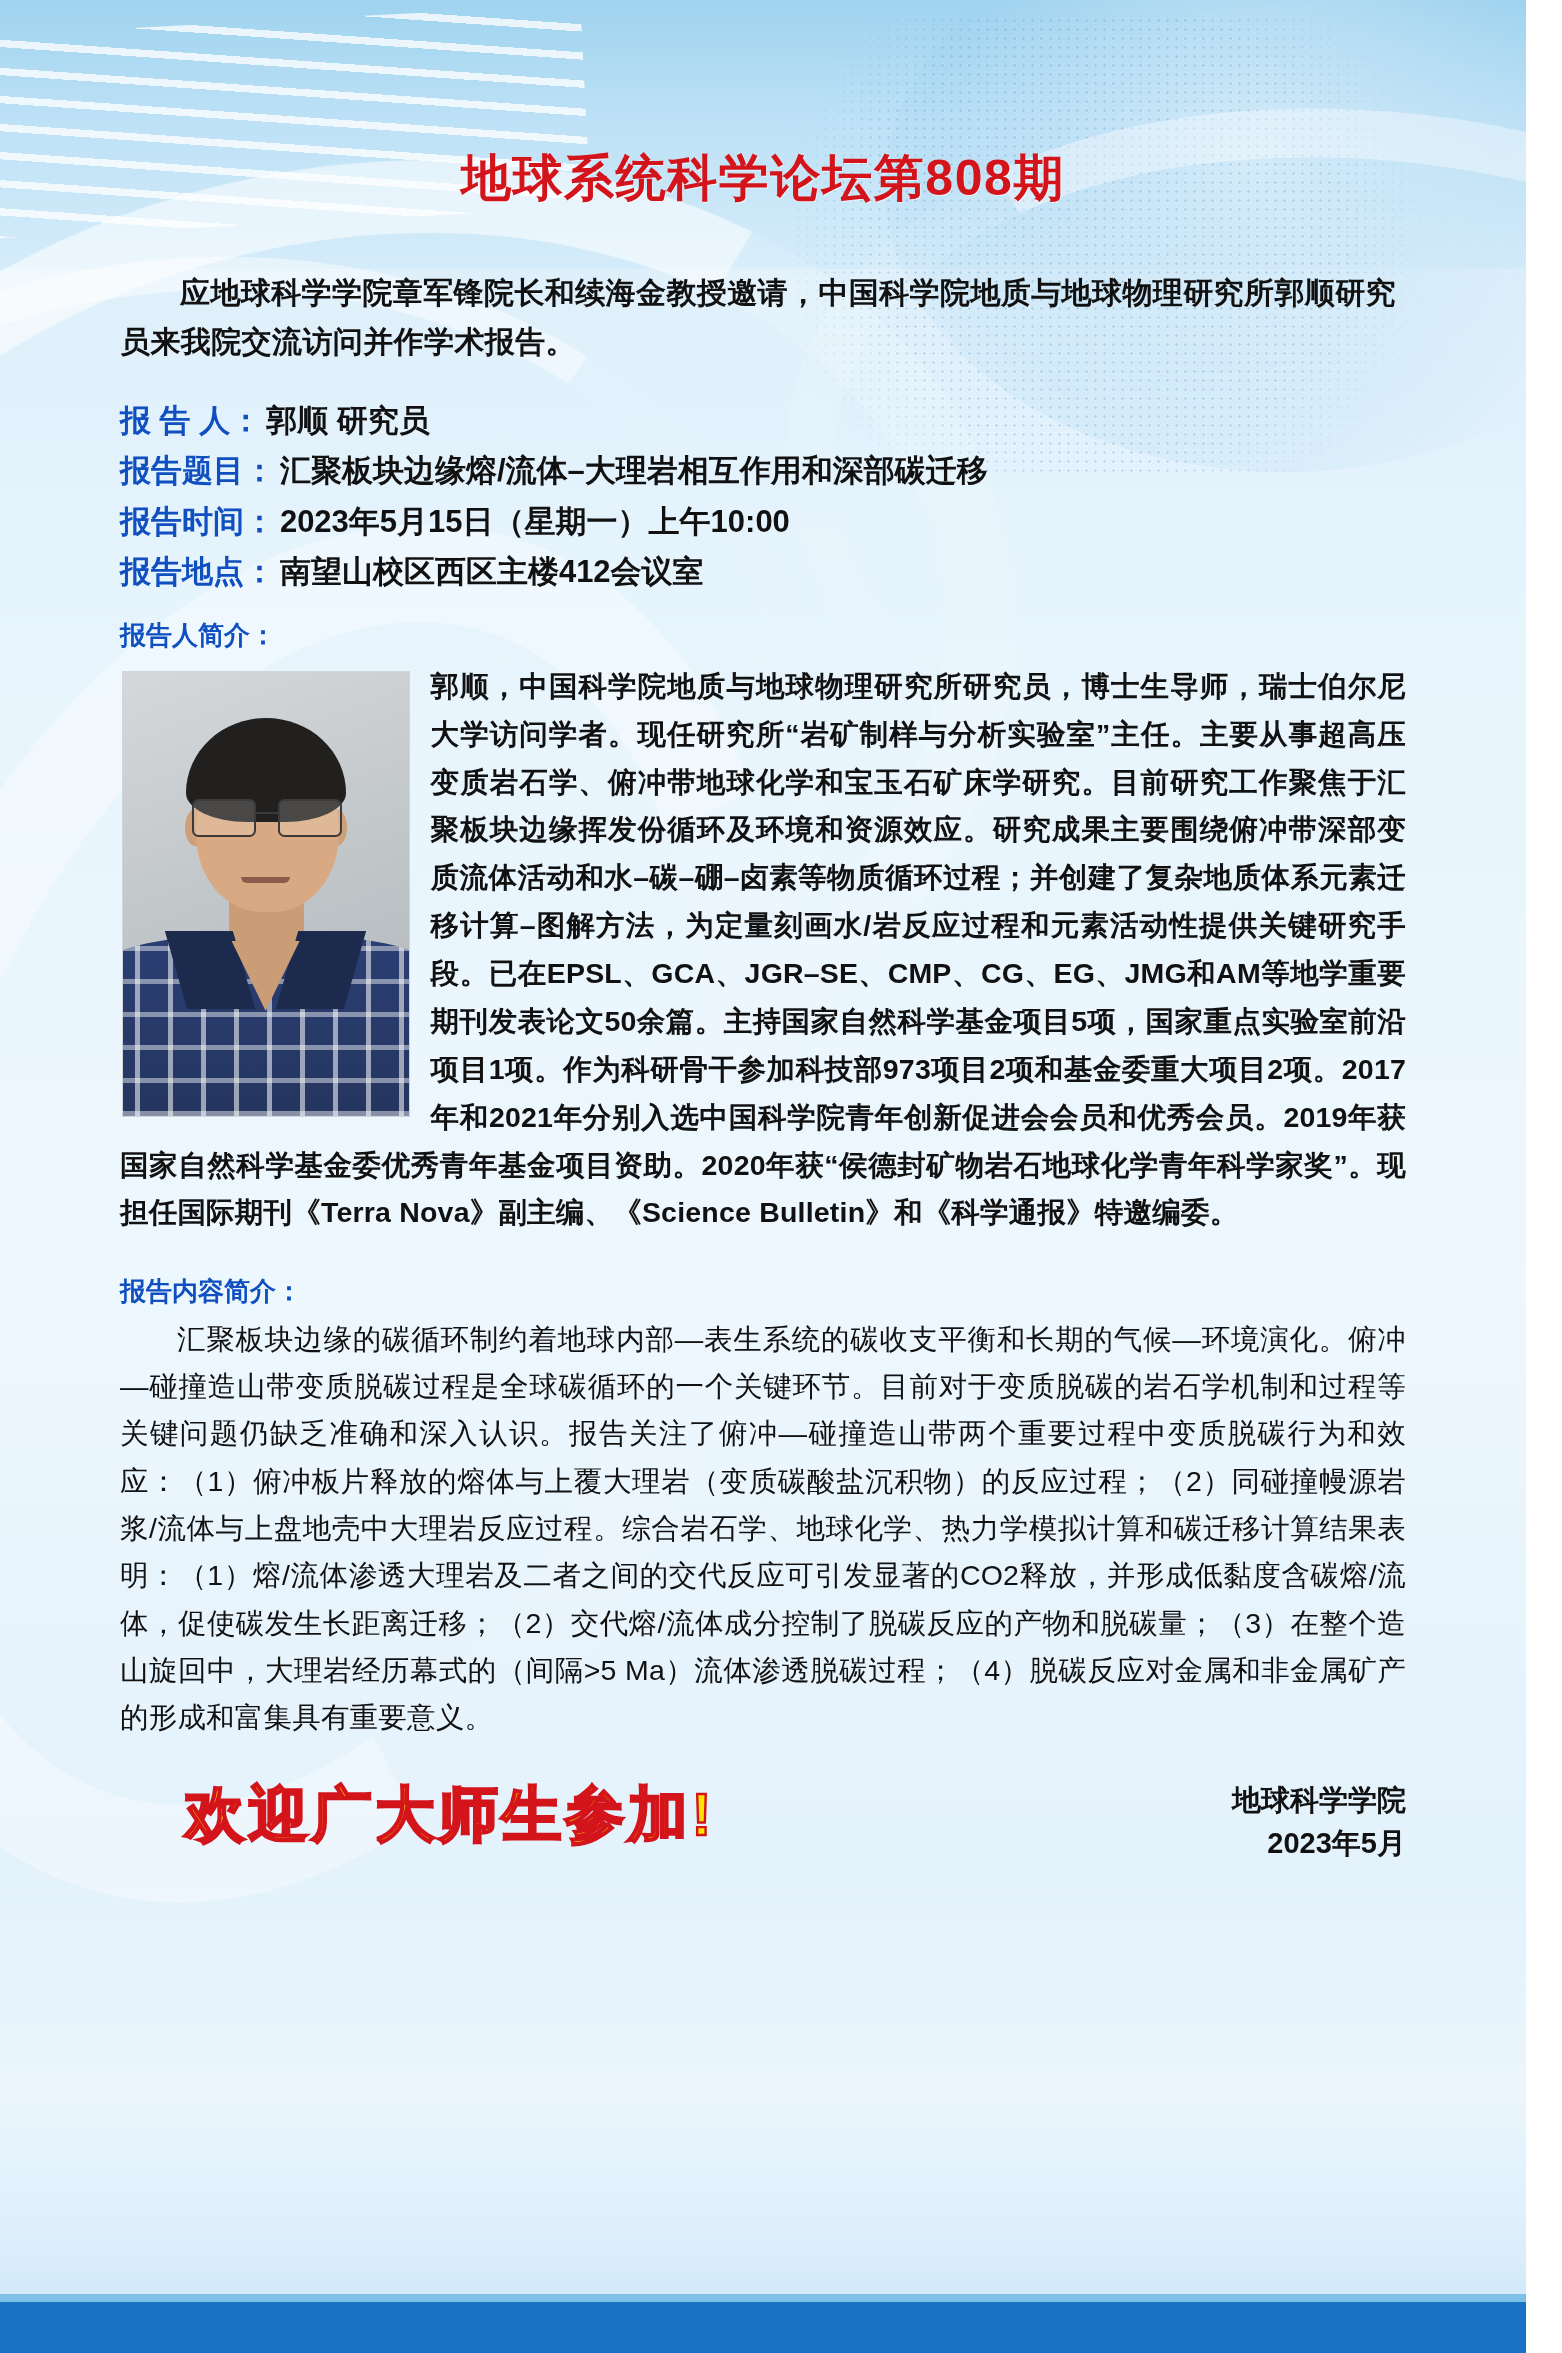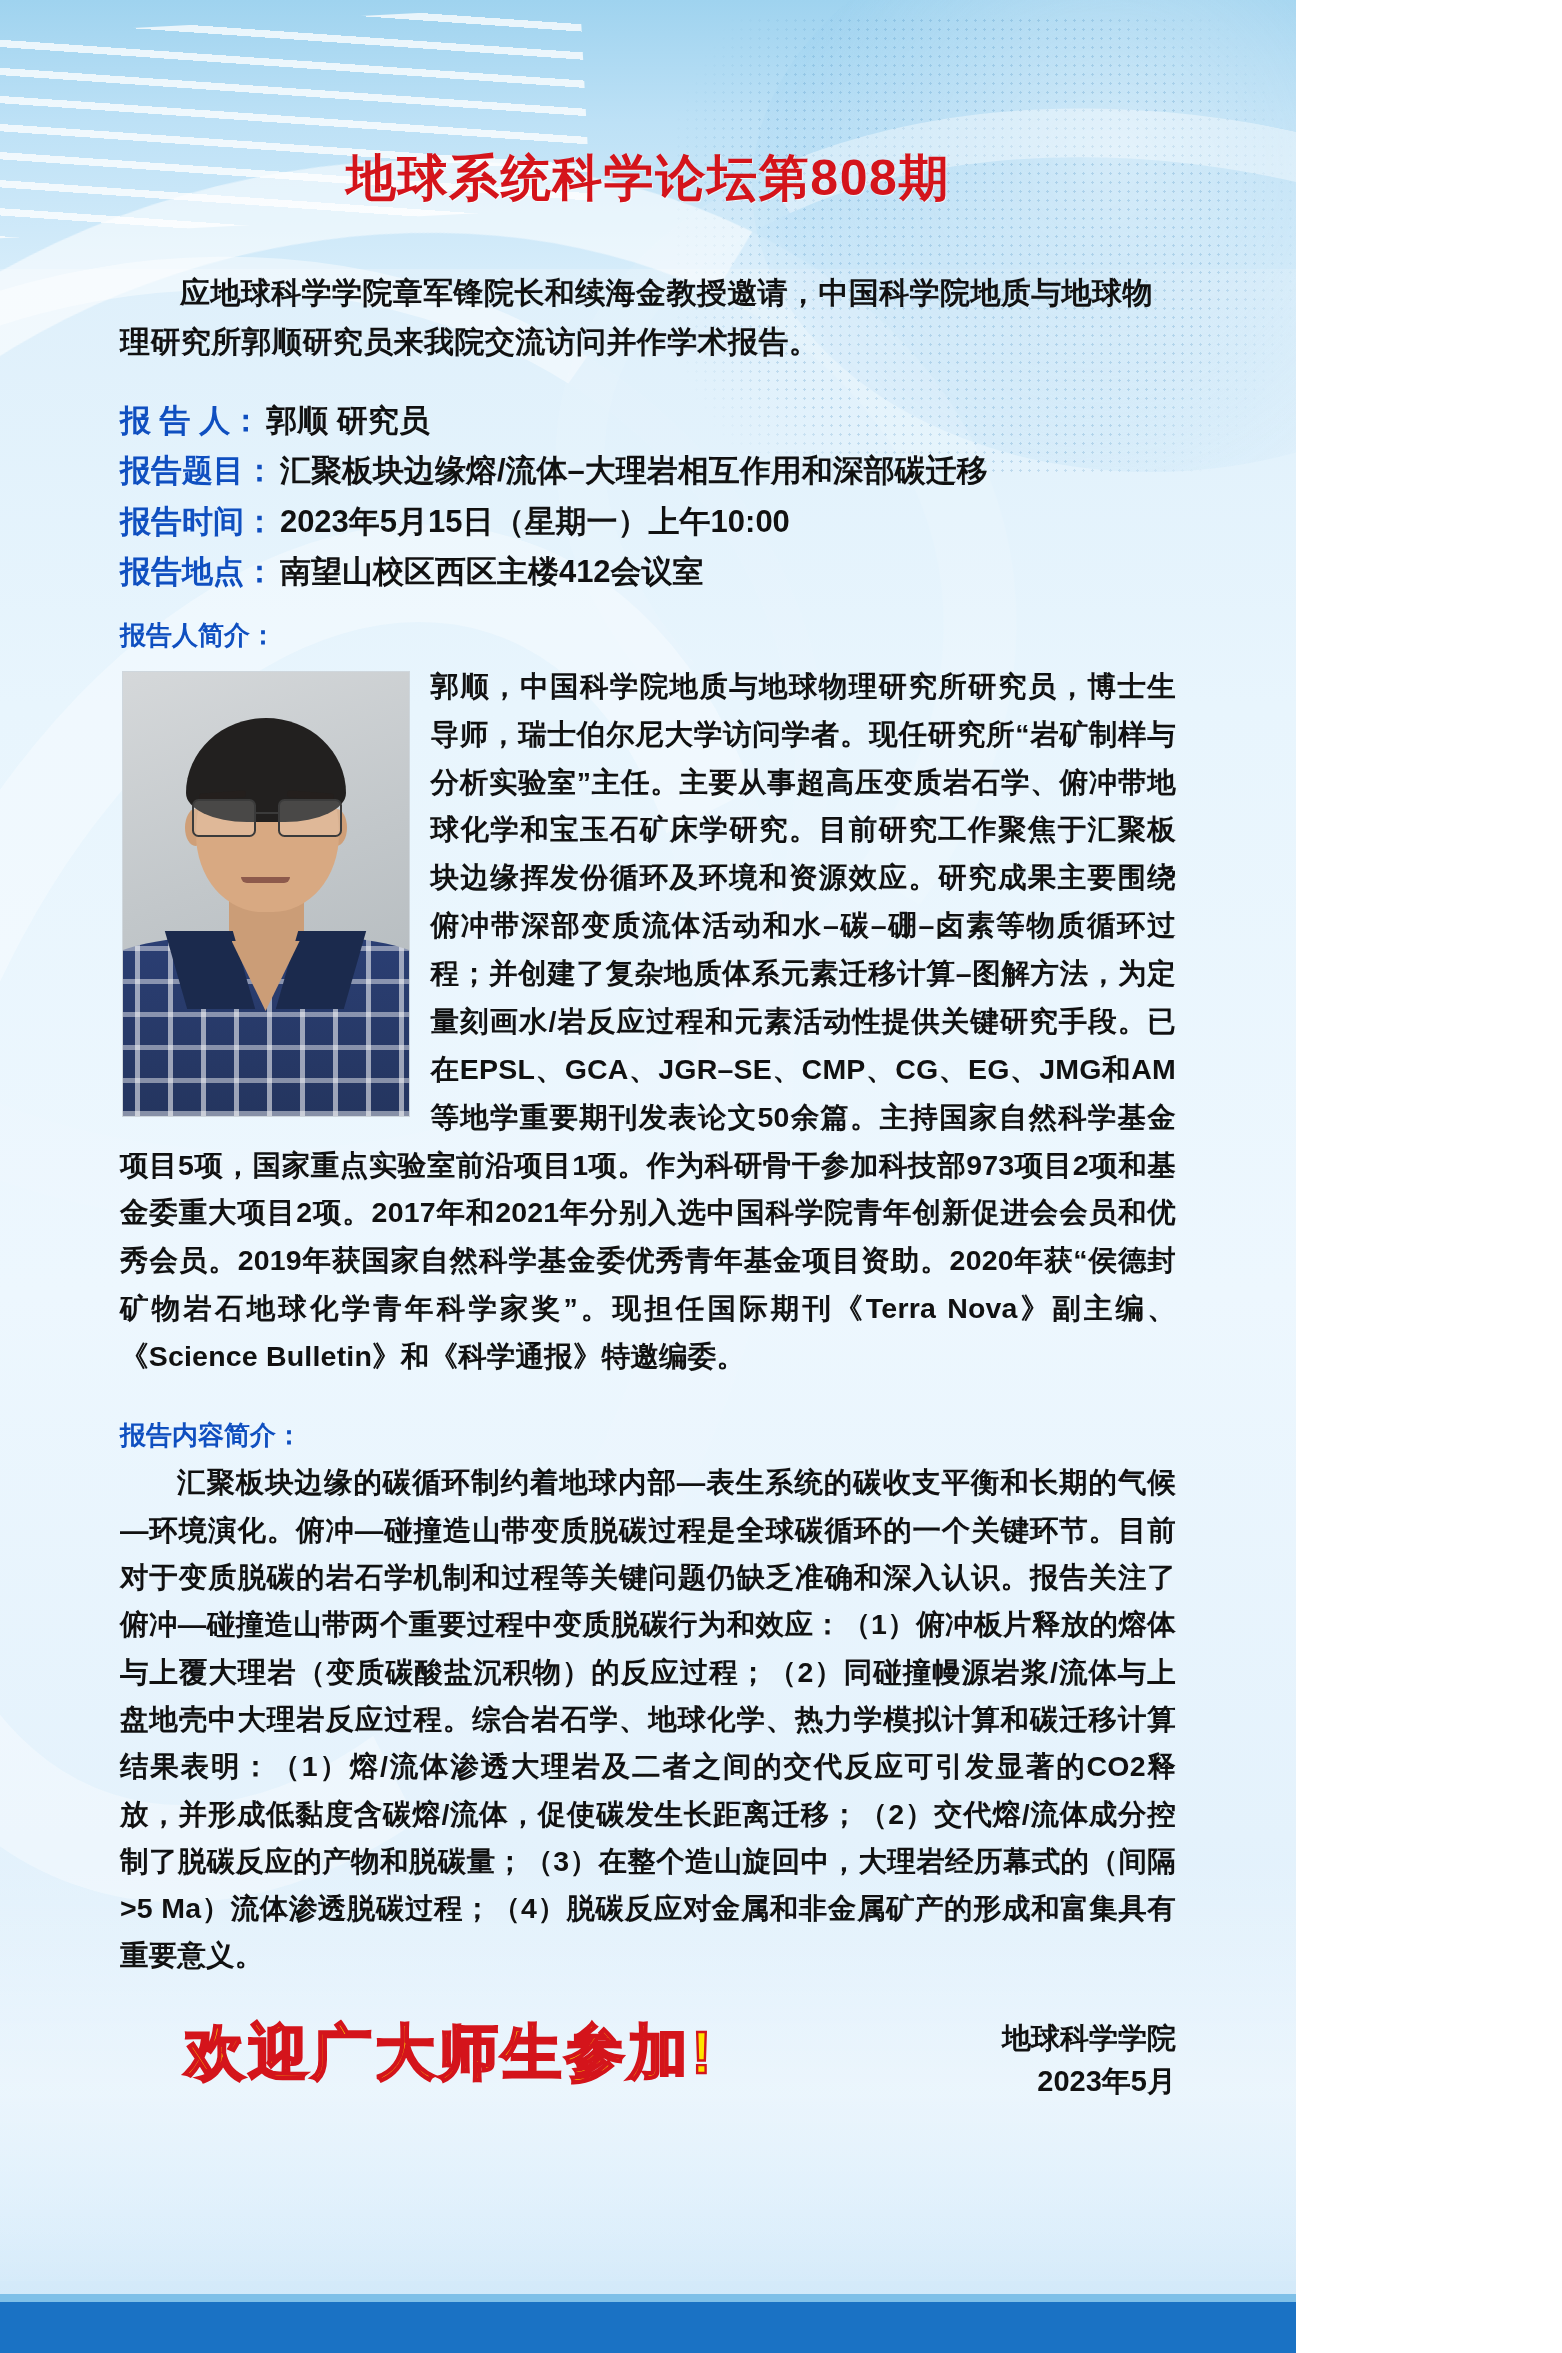--- a/index.html
+++ b/index.html
@@ -5,21 +5,21 @@
   html, body {
     margin: 0;
     padding: 0;
     background: #ffffff;
   }
   body {
     font-family: "Liberation Sans", "DejaVu Sans", sans-serif;
   }
   .poster {
     position: relative;
-    width: 1296px;
+    width: 1526px;
     height: 2354px;
     overflow: hidden;
     background: linear-gradient(180deg, #cfe8f7 0%, #dff0fb 12%, #e8f5fd 30%, #edf7fe 55%, #e4f2fc 78%, #d9edfb 94%, #cfe7f8 100%);
   }
 
   
   .bg-layer {
     position: absolute;
     inset: 0;
     pointer-events: none;
@@ -299,21 +299,21 @@
   }
 
   .content-section {
     margin-top: 37px;
   }
   .abstract {
     margin-top: 6.5px;
     font-size: 28.5px;
     line-height: 1.66;
     color: #111111;
-    font-weight: bold;
+    font-weight: normal;
     text-align: justify;
     text-indent: 57px;
     letter-spacing: 0.2px;
   }
 
   .welcome-row {
     margin-top: 37px;
     display: flex;
     align-items: flex-start;
     justify-content: space-between;

